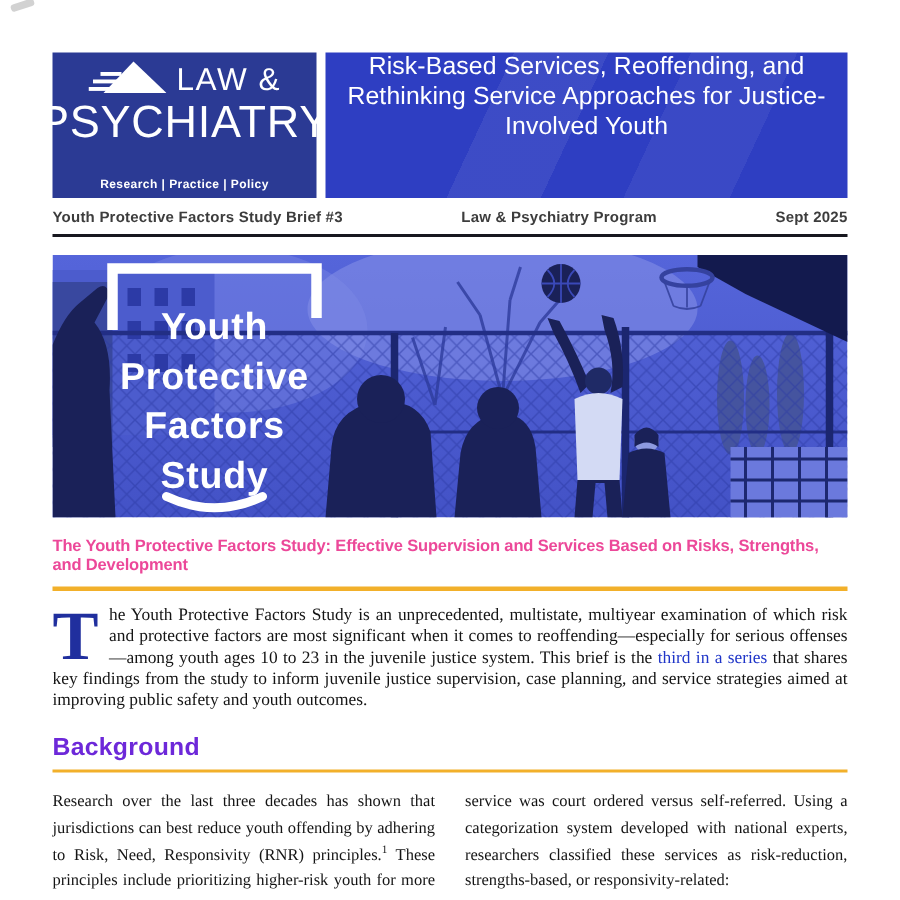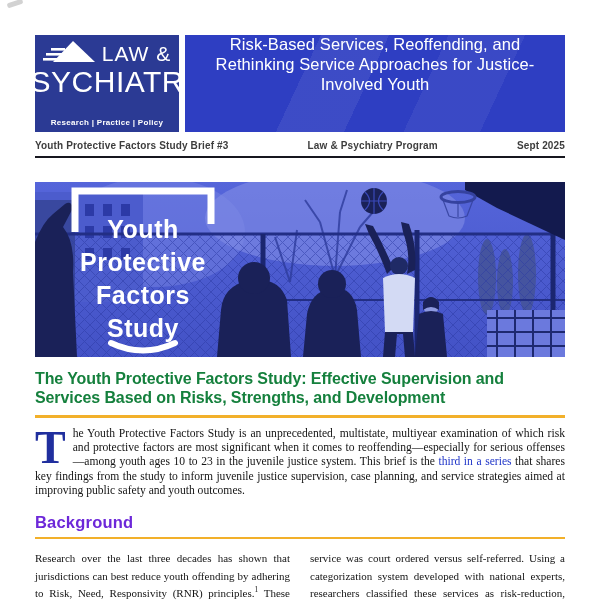--- a/index.html
+++ b/index.html
@@ -9,21 +9,21 @@
   }
   .corner-artifact {
     position:absolute; top:1px; left:7px; width:16px; height:5px;
     background:#c7c7c7; transform:rotate(-18deg); border-radius:2px; opacity:.8;
   }
   .page { padding:35px 35px 0 35px; }
 
   
   .header-row { display:flex; gap:6px; height:97px; }
   .logo-box {
-    width:144px; flex:none; background:#2b3a94; color:#fff;
+    width:176px; flex:none; background:#2b3a94; color:#fff;
     display:flex; flex-direction:column; align-items:center; justify-content:center;
   }
   .logo-top { display:flex; align-items:flex-end; gap:7px; }
   .logo-law { font-size:21px; letter-spacing:1px; line-height:1; }
   .logo-psych { font-size:30px; letter-spacing:.5px; line-height:1.1; margin-top:1px; }
   .logo-tag { font-size:8px; font-weight:700; letter-spacing:.3px; margin-top:20px; }
 
   .banner-box {
     flex:1; color:#fff; display:flex; align-items:flex-start; justify-content:center;
     text-align:center; font-weight:400; font-size:16.5px; line-height:1.2;
@@ -37,25 +37,25 @@
   }
 
   
   .meta-row {
     display:flex; justify-content:space-between; align-items:baseline;
     margin-top:8px; font-size:10px; font-weight:600; color:#3d3d3d; letter-spacing:.15px;
   }
   .rule-dark { border:none; border-top:2px solid #17171f; margin:5px 0 0 0; }
 
   
-  .hero { margin-top:24px; height:175px; line-height:0; }
+  .hero { margin-top:12px; height:175px; line-height:0; }
 
   
   h1.headline {
-    margin:13px 0 0 0; font-size:16px; color:#15803d;
+    margin:13px 0 0 0; font-size:11px; color:#ec4899;
     line-height:1.18; letter-spacing:-.1px; font-weight:700;
   }
   .rule-gold { border:none; border-top:3px solid #f2b02a; margin:7px 0 0 0; }
   .rule-gold-thin { border:none; border-top:2px solid #f2b02a; margin:5px 0 0 0; }
 
   .intro {
     margin-top:9px; font-family:"Liberation Serif", serif;
     font-size:11.6px; line-height:14.3px; text-align:justify; color:#141414;
   }
   .dropcap {

